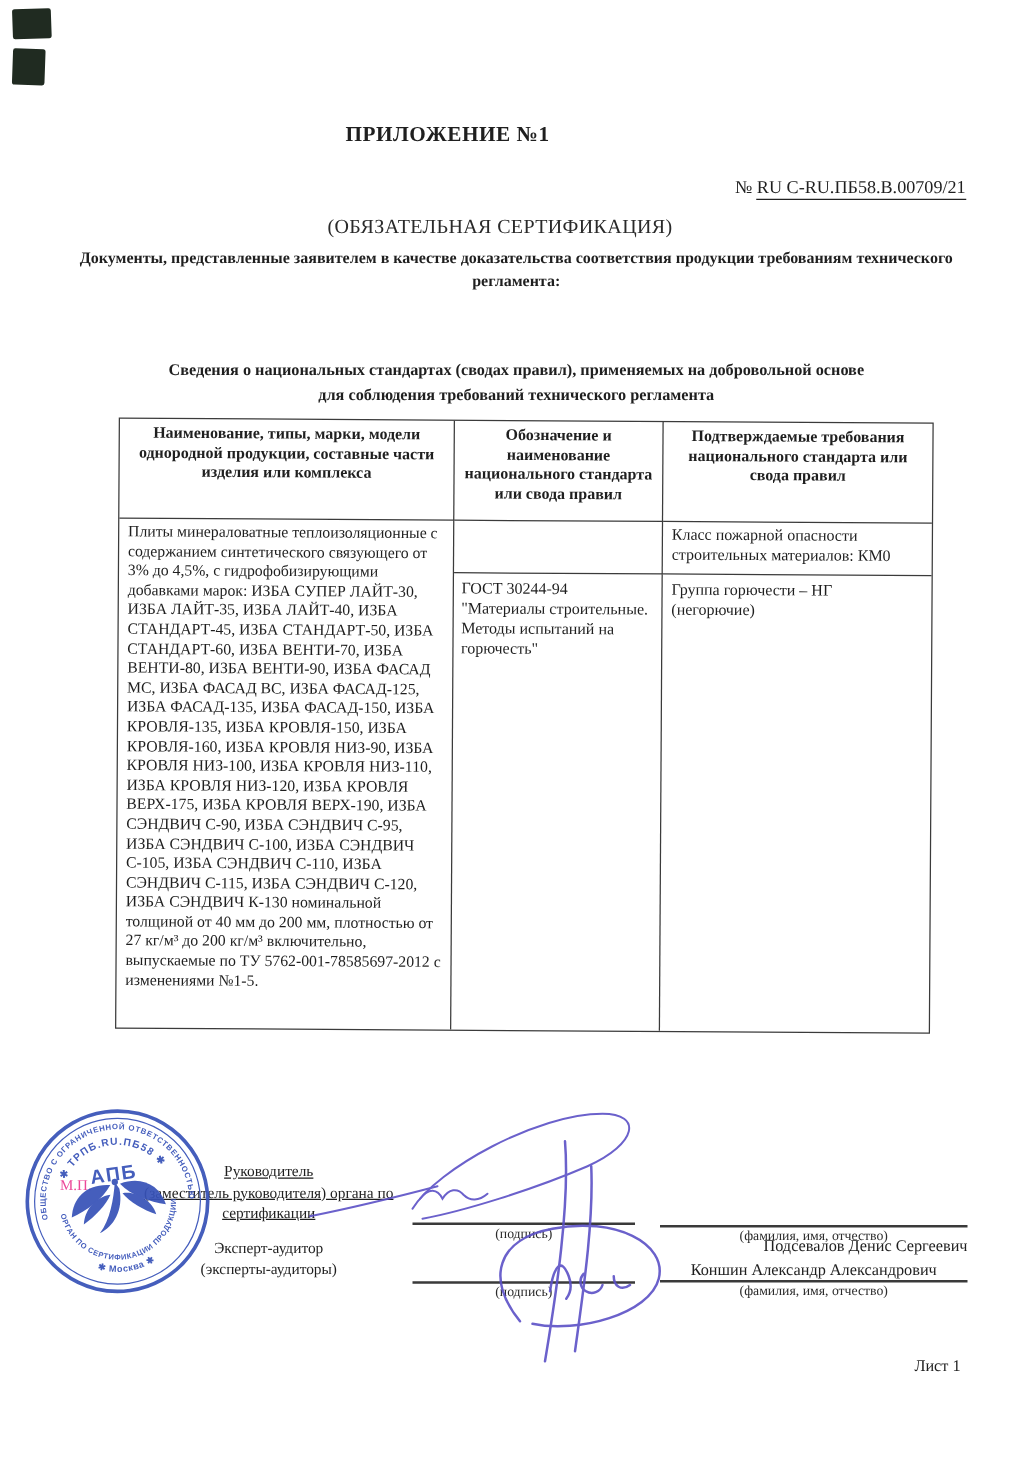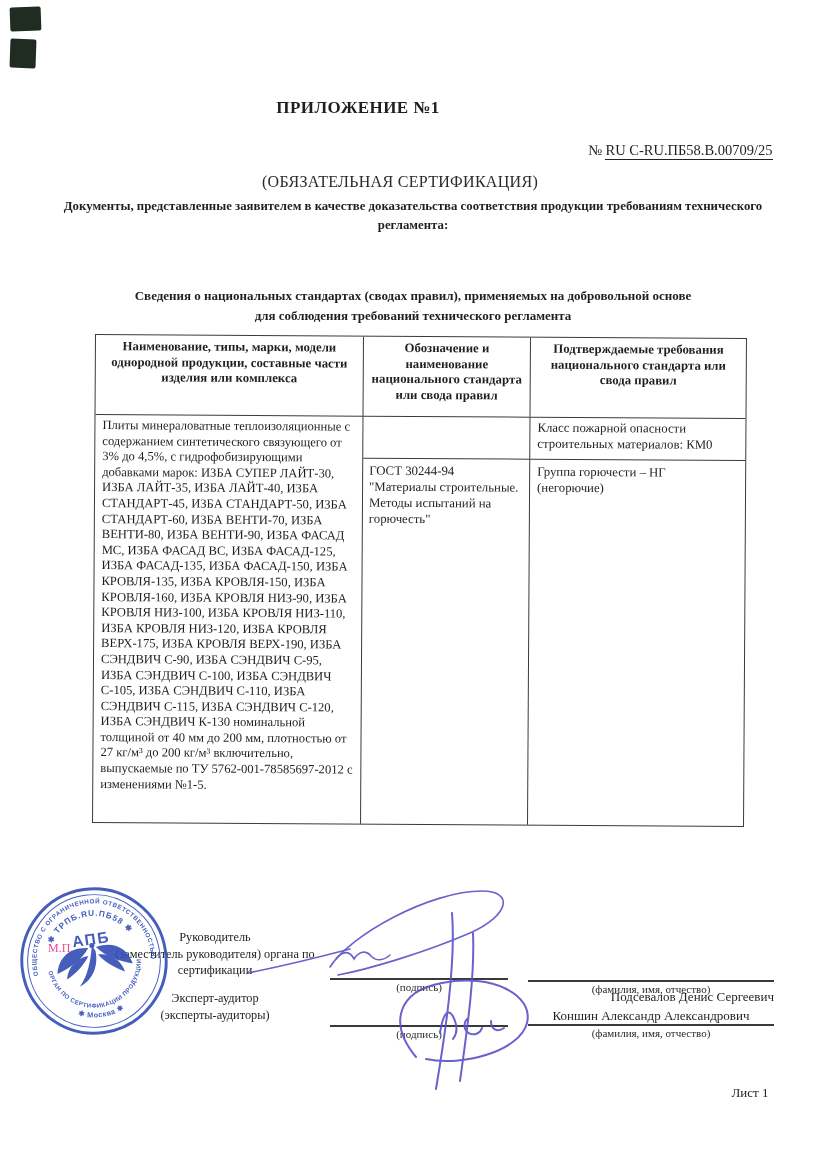--- a/index.html
+++ b/index.html
@@ -38,21 +38,21 @@
   .pre{white-space:pre-line;}
   .cA3{grid-row:2;grid-column:3;padding:3px 7px;line-height:15.5px;}
   .cA2{grid-row:2;grid-column:2;}
   .cB2{grid-row:3;grid-column:2;padding:4px 6px;line-height:16px;}
   .cB3{grid-row:3;grid-column:3;padding:4px 7px;line-height:16px;}
 
   .mp{left:48px;top:941px;font-size:12px;z-index:1;color:#ec4899;}
   .stamp{left:16px;top:883px;z-index:2;opacity:.93;}
   .sigsvg{left:230px;top:875px;z-index:3;}
 
-  .role1{left:96px;top:929px;width:238px;font-size:12.3px;line-height:16.5px;z-index:1;}
+  .role1{left:96px;top:929px;width:238px;font-size:12.3px;line-height:16.5px;z-index:1;text-decoration:underline;}
   .role2{left:96px;top:990px;width:238px;font-size:12.3px;line-height:17px;}
   .rule{position:absolute;height:1.5px;background:#3a3a3a;}
   #sigline1{left:330px;top:978px;width:178px;}
   #sigline2{left:330px;top:1025px;width:178px;}
   #nameline1{left:528px;top:980px;width:246px;}
   #nameline2{left:528px;top:1024px;width:246px;}
   .cap{font-size:11px;color:#2b2b2b;}
   #cap-sig1{left:330px;top:981px;width:178px;}
   #cap-sig2{left:330px;top:1028px;width:178px;}
   .name{left:528px;width:246px;font-size:13px;}
@@ -66,21 +66,21 @@
 </head>
 <body>
 
 <div class="page">
 
   <div class="corner-mark" id="mark1"></div>
   <div class="corner-mark" id="mark2"></div>
 
   <div class="abs t1 center">ПРИЛОЖЕНИЕ №1</div>
 
-  <div class="abs t2num"><span>№ </span><span class="underl">RU C-RU.ПБ58.В.00709/25</span></div>
+  <div class="abs t2num"><span>№ </span><span class="underl">RU C-RU.ПБ58.В.00709/21</span></div>
 
   <div class="abs sub center">(ОБЯЗАТЕЛЬНАЯ СЕРТИФИКАЦИЯ)</div>
 
   <div class="abs p1 center">Документы, представленные заявителем в качестве доказательства соответствия продукции требованиям технического регламента:</div>
   <div class="abs p3 center">Сведения о национальных стандартах (сводах правил), применяемых на добровольной основе для соблюдения требований технического регламента</div>
 
   <div class="abs tbl">
     <div class="cell hc br">Наименование, типы, марки, модели однородной продукции, составные части изделия или комплекса</div>
     <div class="cell hc br">Обозначение и наименование национального стандарта или свода правил</div>
     <div class="cell hc">Подтверждаемые требования национального стандарта или свода правил</div>

